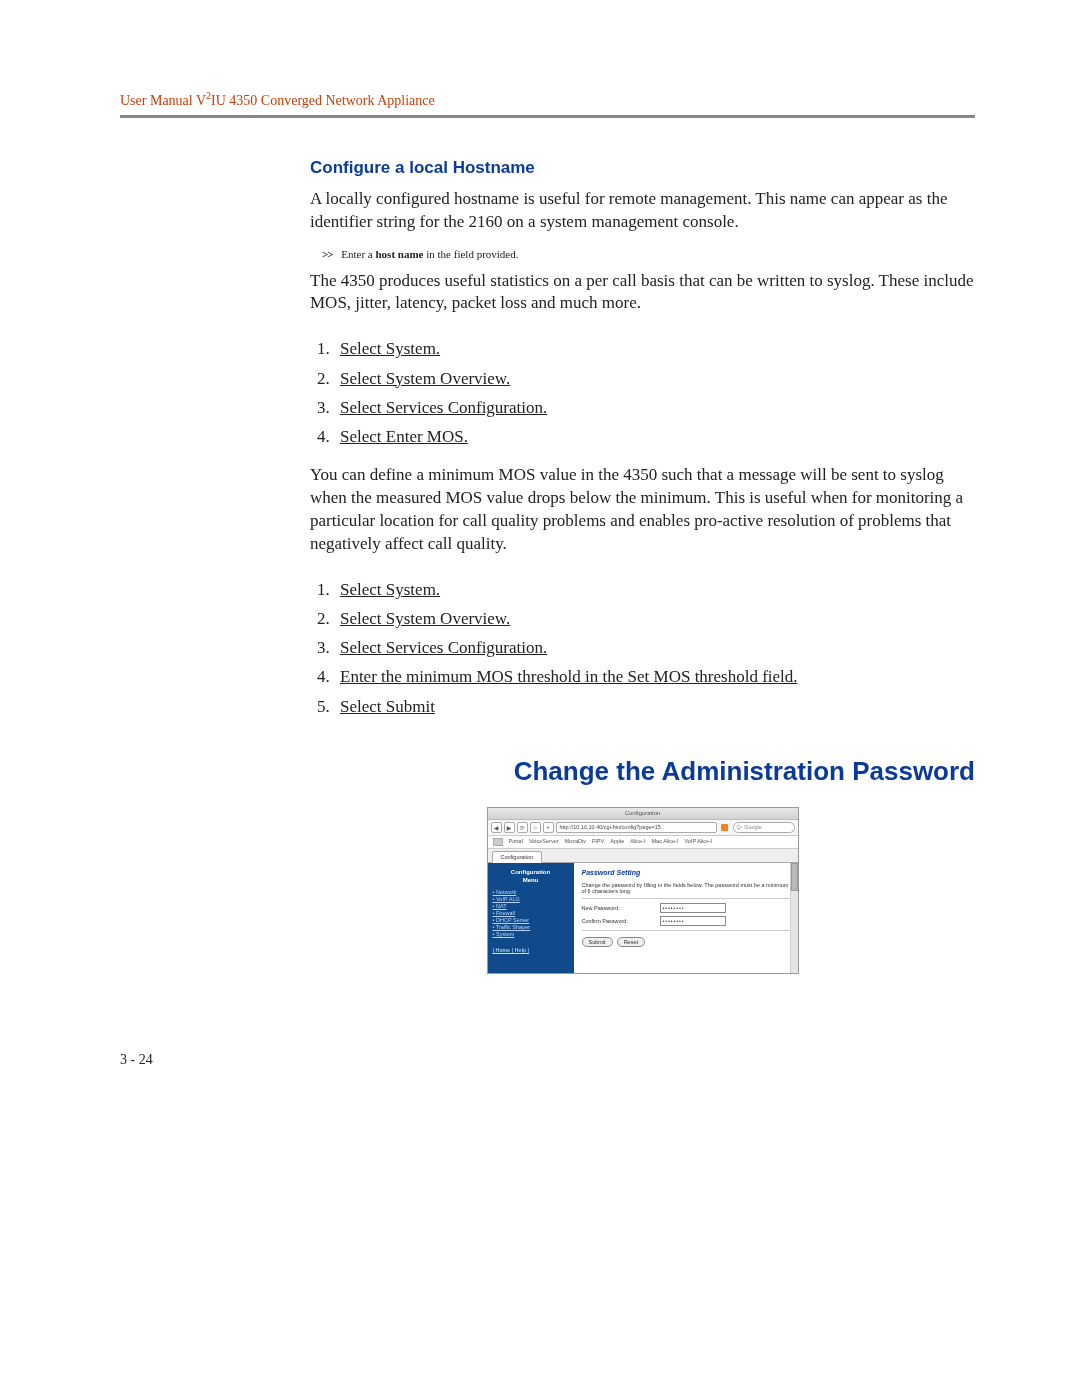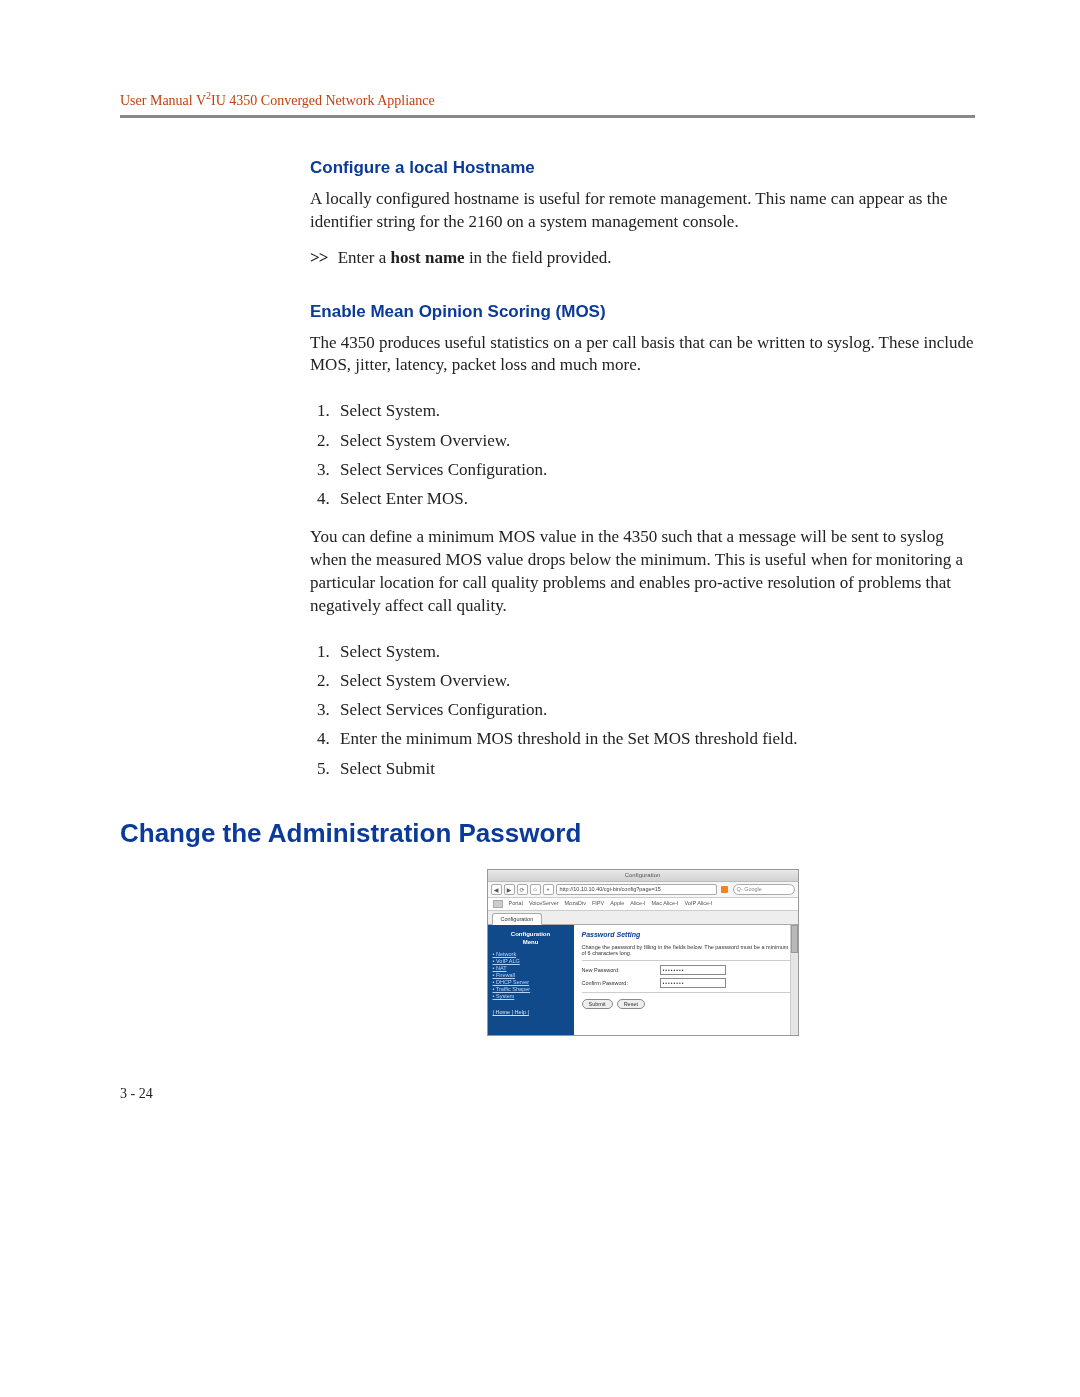--- a/index.html
+++ b/index.html
@@ -38,44 +38,46 @@
     font-size: 17px;
     margin-top: 18px;
     margin-bottom: 10px;
   }
   p.body {
     font-size: 17px;
     line-height: 1.35;
     margin: 0 0 14px 0;
   }
   .step-line {
-    font-size: 17px;
-    margin: 10px 0;
+    font-size: 11px;
+    margin: 10px 12px;
   }
   .chev {
     font-weight: bold;
     letter-spacing: -1px;
     margin-right: 6px;
   }
   ol.steps {
     font-size: 17px;
     line-height: 1.6;
     margin: 20px 0 14px 0;
     padding-left: 24px;
+    text-decoration: underline;
   }
   ol.steps li {
     padding-left: 6px;
     margin-bottom: 2px;
   }
   h2.section {
     font-family: Arial, Helvetica, sans-serif;
     font-weight: bold;
     color: #0a3a9a;
     font-size: 26px;
     margin: 36px 0 12px 0;
+    text-align: right;
   }
 
   
   .shotwrap {
     display: flex;
     justify-content: center;
     margin-top: 20px;
   }
   .shot {
     width: 310px;
@@ -144,21 +146,21 @@
   .shot .formrow{display:flex;align-items:center;margin:3px 0;}
   .shot .formrow label{width:78px;font-size:5.5px;}
   .shot .formrow .inp{width:60px;height:8px;border:1px solid #888;background:#fff;display:flex;align-items:center;padding:0 2px;font-size:5px;letter-spacing:1px;}
   .shot .btnrow{margin-top:6px;display:flex;gap:4px;}
   .shot .btn{border:1px solid #888;background:#eee;border-radius:6px;font-size:5.5px;padding:1px 6px;}
   .shot .scroll{position:absolute;right:0;top:0;bottom:0;width:7px;background:#e5e5e5;border-left:1px solid #ccc;}
   .shot .thumb{position:absolute;right:0;top:0;width:7px;height:28px;background:#b8b8b8;border:1px solid #999;box-sizing:border-box;}
 
   .page-num{
     font-size:14px;
-    margin-top:50px;
+    margin-top:78px;
   }
 </style>
 </head>
 <body>
 
 <div class="page">
 
   <div class="running-head">
     <span>User Manual V</span><sup>2</sup><span>IU 4350 Converged Network Appliance</span>
   </div>
@@ -166,21 +168,20 @@
 
   <div class="indent-block">
 
     <div class="subhead">Configure a local Hostname</div>
     <p class="body">A locally configured hostname is useful for remote management. This name can appear as the identifier string for the 2160 on a system management console.</p>
     <div class="step-line">
       <span class="chev">&gt;&gt;</span>
       <span>Enter a </span><strong>host name</strong><span> in the field provided.</span>
     </div>
 
-    <div class="subhead" style="margin-top:34px">Enable Mean Opinion Scoring (MOS)</div>
     <p class="body">The 4350 produces useful statistics on a per call basis that can be written to syslog. These include MOS, jitter, latency, packet loss and much more.</p>
     <ol class="steps">
       <li>Select System.</li>
       <li>Select System Overview.</li>
       <li>Select Services Configuration.</li>
       <li>Select Enter MOS.</li>
     </ol>
 
     <p class="body">You can define a minimum MOS value in the 4350 such that a message will be sent to syslog when the measured MOS value drops below the minimum. This is useful when for monitoring a particular location for call quality problems and enables pro-active resolution of problems that negatively affect call quality.</p>
     <ol class="steps">

